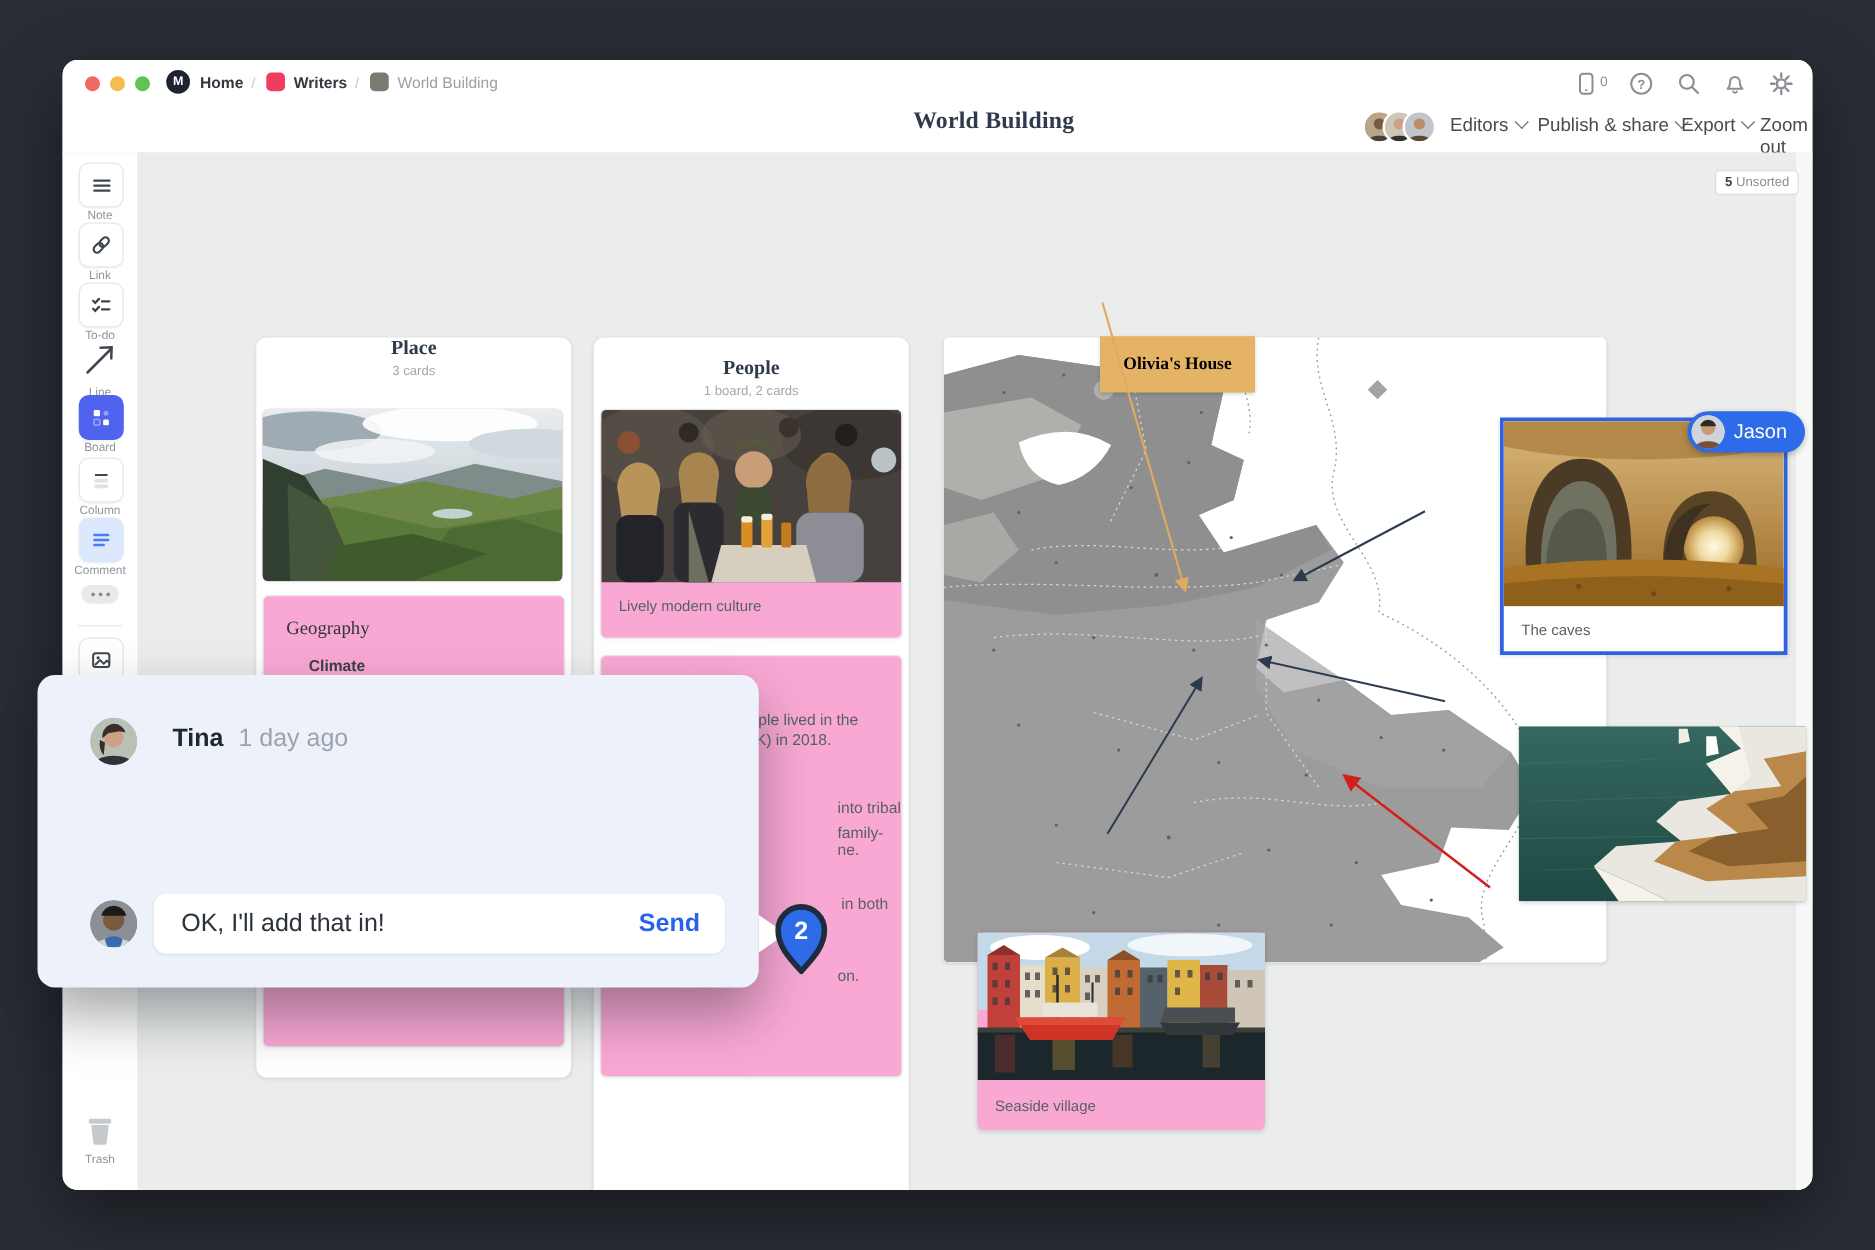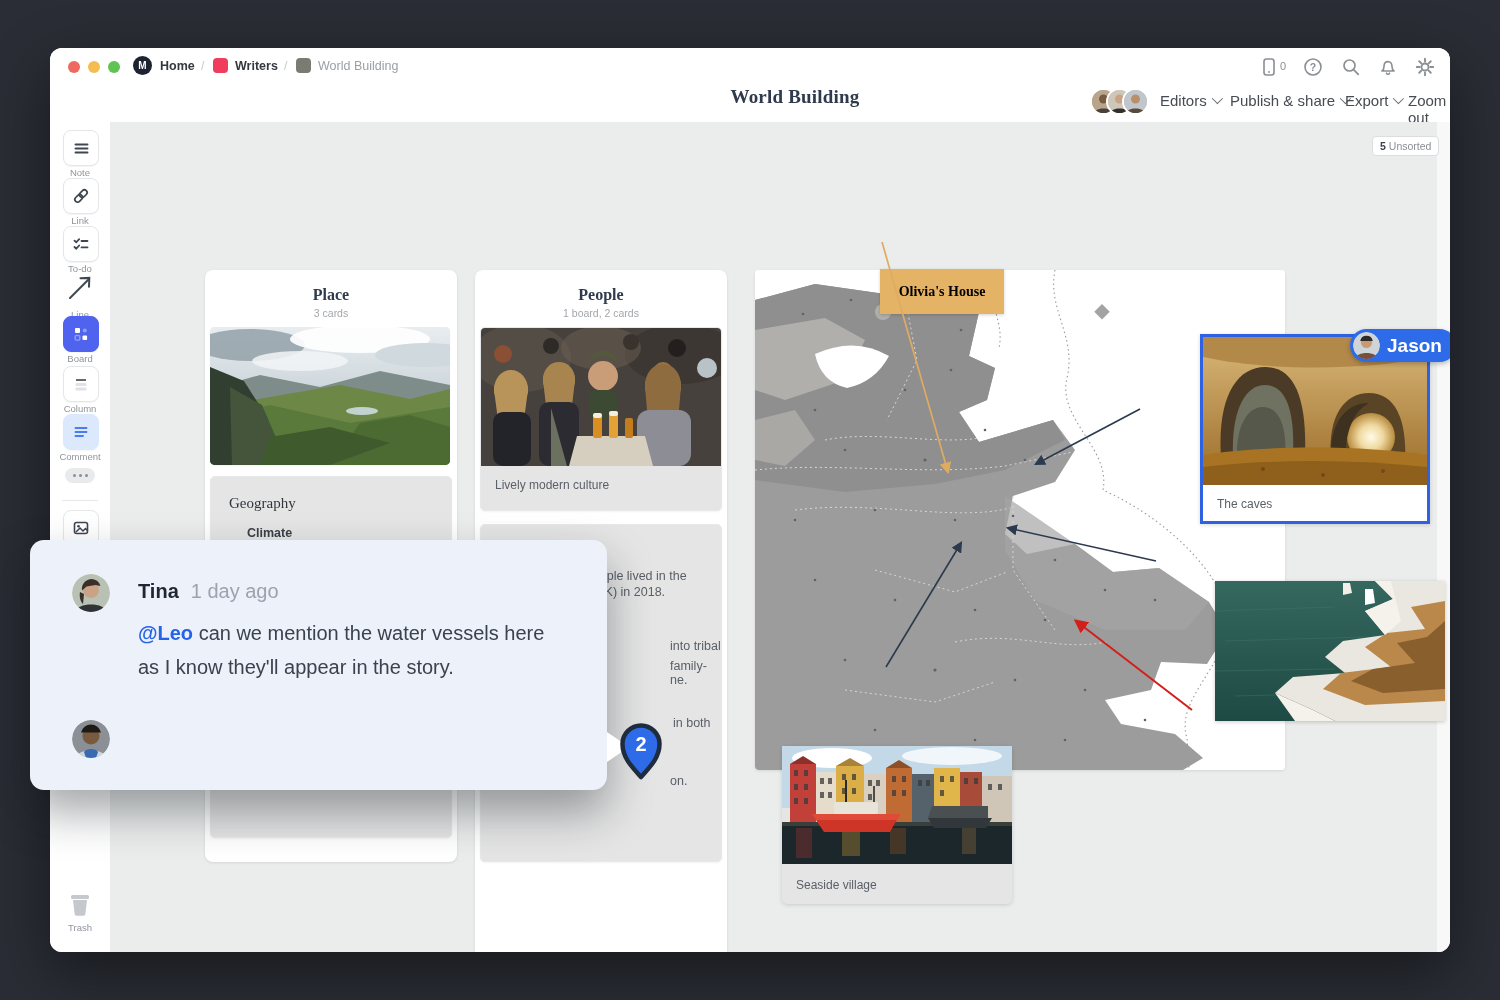--- a/index.html
+++ b/index.html
@@ -31,36 +31,36 @@
   .tool-label{position:absolute;left:0;width:60px;text-align:center;font-size:9.5px;color:#8f959c;}
   
   .canvas{position:absolute;left:60px;top:74px;width:1340px;height:830px;background:#ebedec;}
   .vstrip{position:absolute;right:0;top:0;width:13px;height:830px;background:#f7f8f7;}
   .badge{position:absolute;background:#fff;border:1px solid #dcdedd;border-radius:4px;height:18px;line-height:18px;
          font-size:10.5px;color:#8a8f94;padding:0 7px;}
   .badge b{color:#3c4248;margin-right:3px;}
   .col-card{position:absolute;background:#fff;border-radius:8px;box-shadow:0 1px 3px rgba(0,0,0,.10);}
   .col-title{font-family:"Liberation Serif","DejaVu Serif",serif;font-weight:bold;font-size:16px;color:#2f3b4c;text-align:center;}
   .col-sub{font-size:10.5px;color:#a3a7ab;text-align:center;margin-top:3px;}
-  .inner-card{position:absolute;background:#e5e5e5;border:1px solid #e7e8e9;border-radius:5px;box-shadow:0 1px 2px rgba(0,0,0,.05);}
+  .inner-card{position:absolute;background:#f9a8d4;border:1px solid #e7e8e9;border-radius:5px;box-shadow:0 1px 2px rgba(0,0,0,.05);}
   .note-h{font-family:"Liberation Serif","DejaVu Serif",serif;font-weight:normal;font-size:15px;color:#30363c;}
   .note-b{font-size:12.5px;font-weight:bold;color:#3a4046;}
   .note-t{font-size:12.5px;color:#5a6067;line-height:16px;}
   .caption{font-size:12px;color:#5a6067;}
   .photo{display:block;}
   .frag{position:absolute;font-size:12.5px;color:#5a6067;white-space:nowrap;}
   
   .tag{position:absolute;display:flex;align-items:center;justify-content:center;
        font-family:"Liberation Serif","DejaVu Serif",serif;font-weight:bold;font-size:14px;
        box-shadow:0 1px 3px rgba(0,0,0,.18);}
   
   .sel-card{position:absolute;background:#fff;border:3px solid #2f62e0;box-shadow:0 1px 4px rgba(0,0,0,.15);}
   .jason-pill{position:absolute;height:33px;border-radius:17px;background:#2e6be8;display:flex;align-items:center;
        padding:0 14px 0 3px;box-shadow:0 2px 5px rgba(0,0,0,.25);}
-  .jason-pill span{color:#fff;font-size:19px;font-weight:bold;margin-left:7px;}
+  .jason-pill span{color:#fff;font-size:16px;font-weight:normal;margin-left:7px;}
   .av-img{width:27px;height:27px;border-radius:50%;display:block;}
   
   .popup{position:absolute;left:30px;top:540px;width:577px;height:250px;background:#edf1f9;border-radius:14px;
          box-shadow:0 22px 45px rgba(15,20,30,.38);z-index:50;}
   .popup .tail{position:absolute;left:577px;top:192px;width:0;height:0;
          border-top:15px solid transparent;border-bottom:15px solid transparent;border-left:22px solid #fff;}
   .p-av{position:absolute;width:38px;height:38px;border-radius:50%;overflow:hidden;}
   .p-name{position:absolute;left:108px;top:40px;font-size:20px;font-weight:bold;color:#1f2733;}
   .p-time{font-weight:normal;color:#9ca3af;margin-left:12px;}
   .p-msg{position:absolute;left:108px;top:76px;width:430px;font-size:20px;color:#3a424d;line-height:34px;}
@@ -257,21 +257,21 @@
     </div>
 
     <div class="canvas">
       <div class="vstrip"></div>
 
       <div class="badge" style="left:1262px;top:14px">
         <b>5</b><span>Unsorted</span>
       </div>
 
       <div class="col-card" style="left:95px;top:148px;width:252px;height:592px">
-        <div class="col-title" style="margin-top:16px">Place</div>
+        <div class="col-title" style="margin-top:0">Place</div>
         <div class="col-sub">3 cards</div>
         <div class="inner-card" style="left:5px;top:57px;width:240px;height:138px;overflow:hidden;border:none">
           <svg class="photo" width="240" height="138" viewBox="0 0 240 138">
             <defs>
                 <linearGradient id="sky1" x1="0" y1="0" x2="0" y2="1">
                   <stop offset="0" stop-color="#e8edf0"></stop>
                   <stop offset="1" stop-color="#aebcc4"></stop>
                 </linearGradient>
               </defs>
             <rect width="240" height="138" fill="url(#sky1)"></rect>
@@ -595,32 +595,33 @@
     <div class="p-av" style="left:42px;top:34px">
       <svg class="photo" width="38" height="38">
           <circle cx="19" cy="19" r="19" fill="#b9c0b4"></circle>
           <circle cx="19" cy="16" r="8" fill="#caa286"></circle>
           <path d="M19 5a10 10 0 0 1 9.5 7l-5-1-9 1.5-4.5 4a10 10 0 0 1 9-11.5z" fill="#3a2f28"></path>
           <path d="M8 18c-1 6 1 10 3 12l1-10z" fill="#3a2f28"></path>
           <path d="M3 38c2-10 30-10 32 0z" fill="#2f3338"></path>
         </svg>
     </div>
     <div class="p-name"><span>Tina</span><span class="p-time">1 day ago</span></div>
-    <div class="p-msg">
-      <span class="mention">@Leo</span> <span>can we mention the water vessels here as I know they'll appear in the story.</span>
-    </div>
     <div class="p-av" style="left:42px;top:180px">
       <svg class="photo" width="38" height="38">
           <circle cx="19" cy="19" r="19" fill="#8a9096"></circle>
           <circle cx="19" cy="16" r="8.5" fill="#7a5a3f"></circle>
           <path d="M19 4.5a10.5 10.5 0 0 1 10 8l-20 0a10.5 10.5 0 0 1 10-8z" fill="#1f1a16"></path>
           <path d="M3 38c2-10 30-10 32 0z" fill="#cfd6da"></path>
           <path d="M12 32c2-4 12-4 14 0l-2 6h-10z" fill="#3a6ab0"></path>
         </svg>
     </div>
+    <div class="reply">
+      <span class="txt">OK, I'll add that in!</span>
+      <span class="send">Send</span>
+    </div>
   </div>
 
   <svg class="abs" style="left:617px;top:722px;z-index:55" width="48" height="60" viewBox="0 0 48 60">
     <path d="M24 55 C14 44 5.5 35 5.5 22 A18.5 18.5 0 1 1 42.5 22 C42.5 35 34 44 24 55 Z" fill="#2e6be8" stroke="#1f2c3d" stroke-width="4.5" stroke-linejoin="round"></path>
     <text x="24" y="29" text-anchor="middle" font-size="20" font-weight="bold" fill="#ffffff">2</text>
   </svg>
 
 </div>
 
 </body></html>

